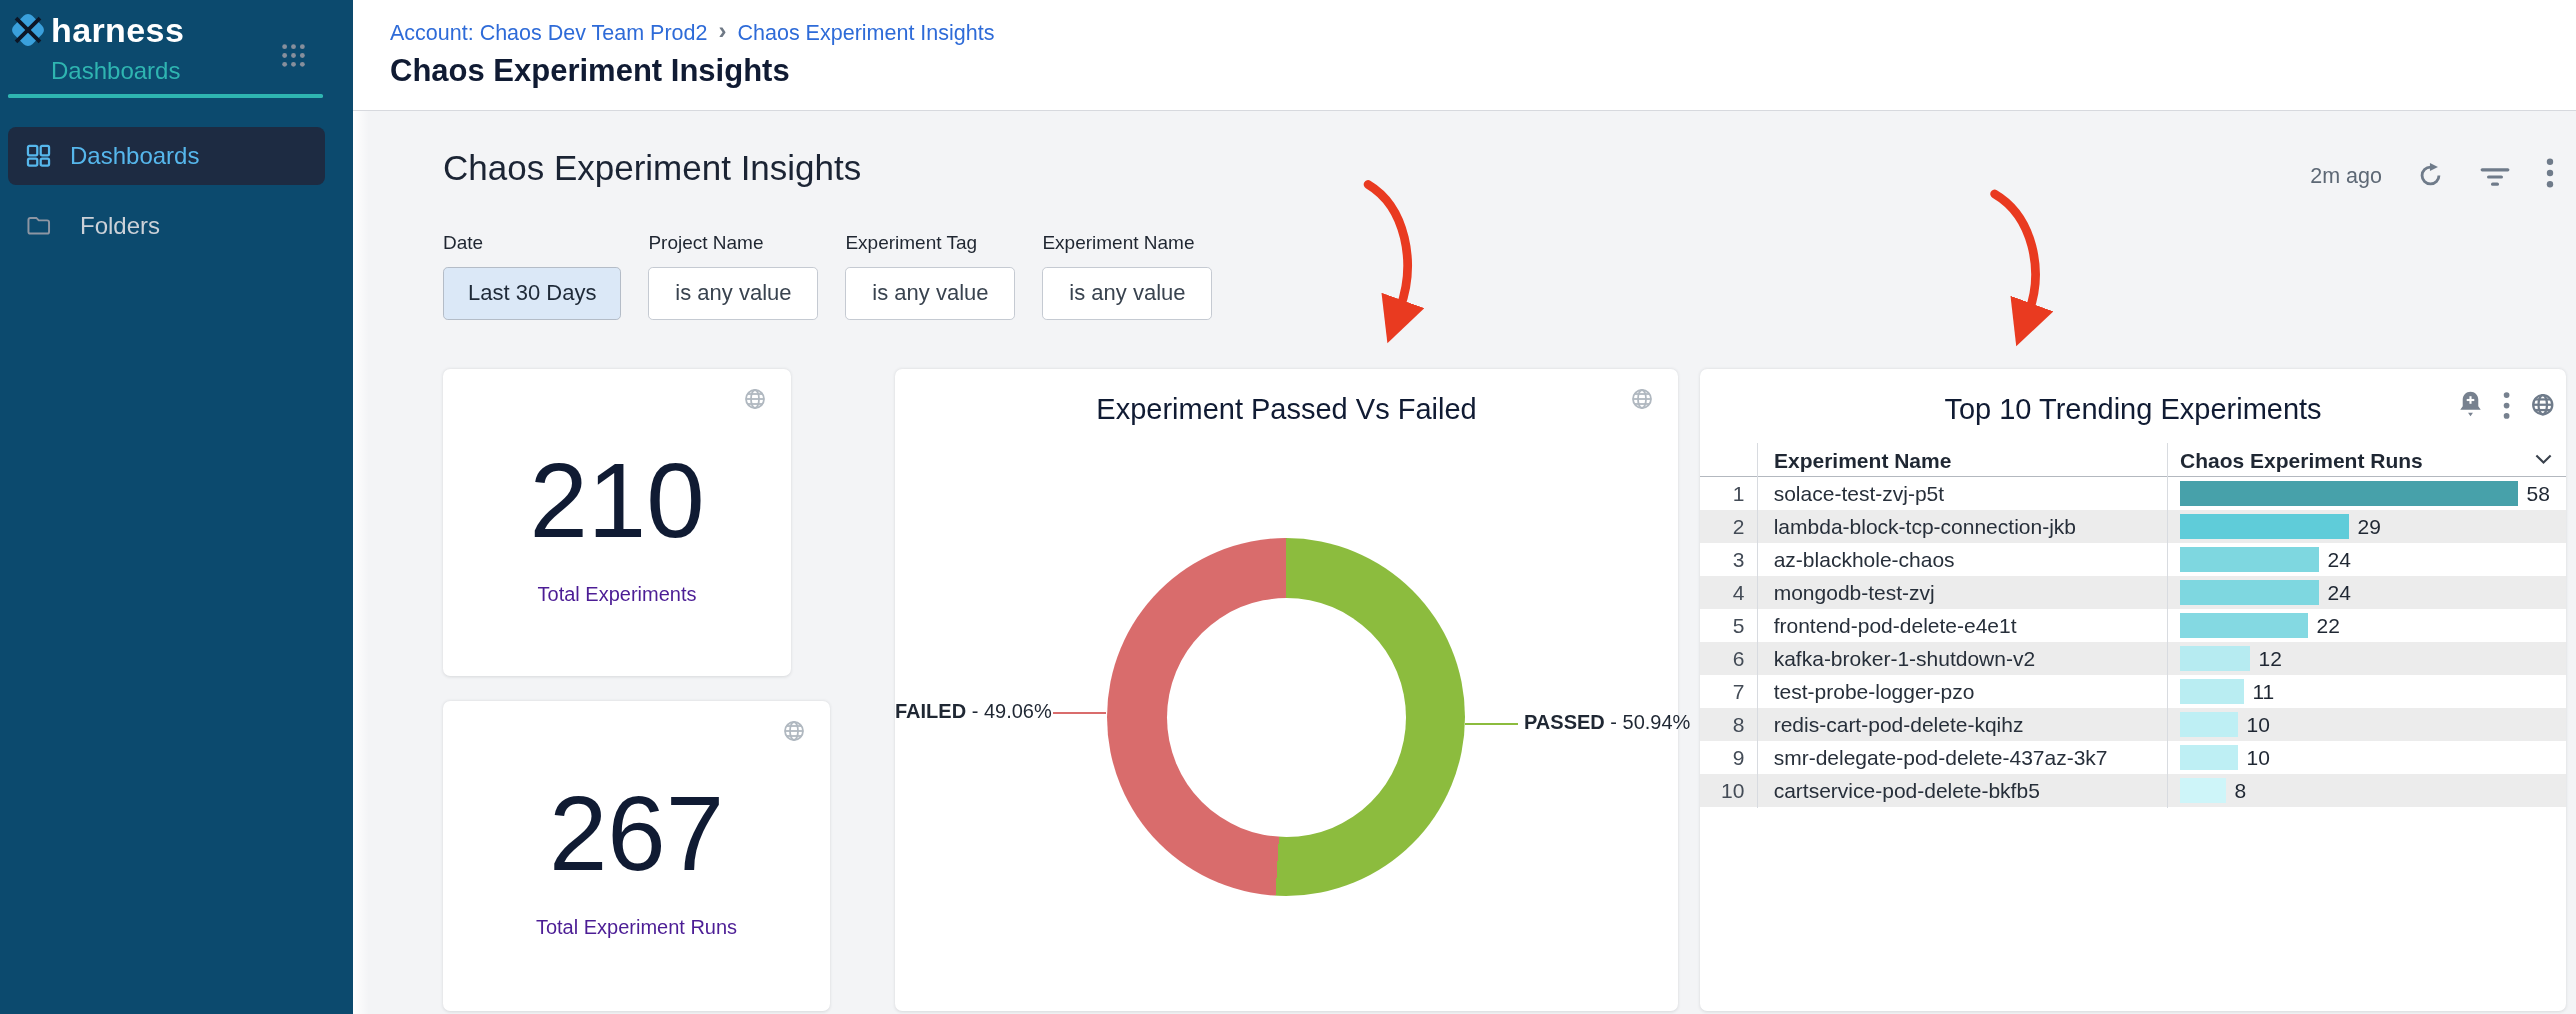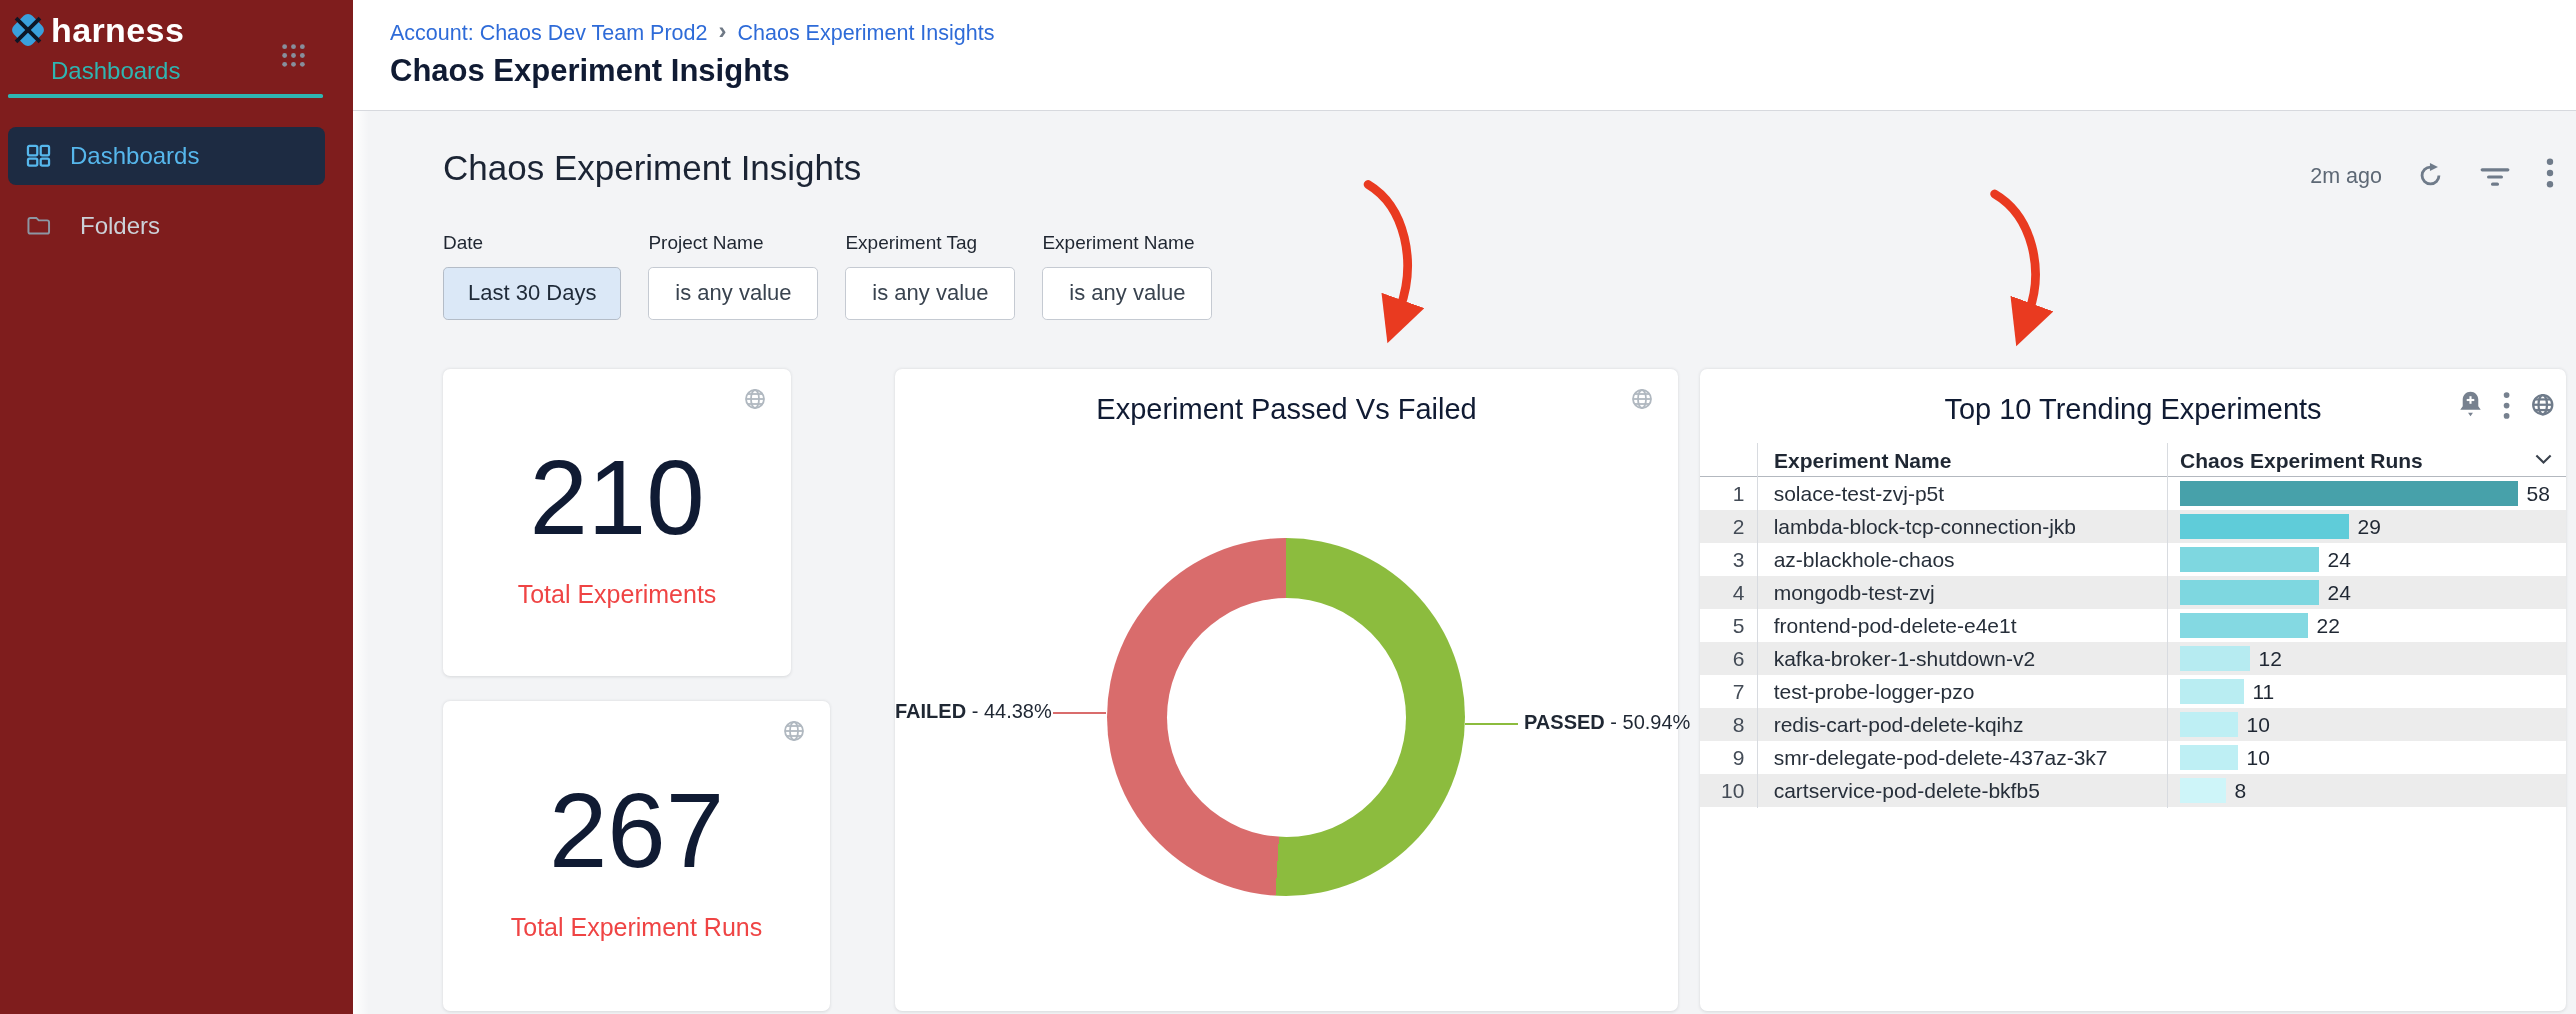--- a/index.html
+++ b/index.html
@@ -1,21 +1,21 @@
 <!DOCTYPE html>
 <html style="font-size:12.7px"><head>
 <meta charset="utf-8">
 <style>
   * { box-sizing: border-box; margin: 0; padding: 0; }
   html,body { width: 2576px; height: 1015px; overflow: hidden;
     font-family: "Liberation Sans", sans-serif; background: #f3f4f6; }
   .app { position: relative; width: 2576px; height: 1015px; }
 
   
-  .sidebar { position: absolute; left:0; top:0; width:353px; height:1015px; background:#7f1d1d; }
+  .sidebar { position: absolute; left:0; top:0; width:353px; height:1015px; background:#0c4a6e; }
   .logo { position:absolute; left:8px; top:9.6px; }
   .wordmark { position:absolute; left:51px; top:11px; font-size:34px; font-weight:700; color:#fff; letter-spacing:0.4px; }
   .apps-grid { position:absolute; right:45px; top:41px; }
   .product-label { position:absolute; left:51px; top:57px; font-size:24px; color:#2fb5b1; }
   .brand-underline { position:absolute; left:8px; top:94px; width:315px; height:4px; background:#2fb5b1; border-radius:1.6px; }
   .nav-item { position:absolute; left:8px; width:317px; height:58px; border-radius:8px;
     display:flex; align-items:center; padding-left:17.5px; gap:19px; font-size:24px; cursor:pointer; }
   .nav-item.active { top:127px; background:#1d2b42; color:#56b7ec; }
   .nav-item.plain  { top:199px; height:53px; color:#ccd1d8;gap:29px; }
 
@@ -45,21 +45,21 @@
     padding:0 24px; cursor:pointer; }
   .chip.hl { background:#dbe8f7; border-color:#b4bcc7; color:#1f2a38; font-weight:500; min-width:177px; }
 
   
   .card { position:absolute; background:#fff; border-radius:7.2px; box-shadow:0 0.8px 3.2px rgba(40,50,60,.14); }
   .card-globe { position:absolute; top:17.5px; right:24px; }
   #stat1 { left:90px; top:258px; width:348px; height:307px; }
   #stat2 { left:90px; top:590px; width:387px; height:310px; }
   .stat-inner { height:100%; display:flex; flex-direction:column; align-items:center; justify-content:center; padding-top:8px; }
   .stat-value { font-size:105px; font-weight:400; color:#101b33; line-height:1; }
-  .stat-label { margin-top:30px; font-size:25px; color:#ef4444; }
+  .stat-label { margin-top:30px; font-size:20px; color:#4c1d95; }
 
   
   #donutCard { left:542px; top:258px; width:783px; height:642px; }
   .panel-title { position:absolute; left:0; right:0; top:24px; text-align:center; font-size:29px; color:#101b33; }
   .donut { position:absolute; left:212px; top:169px; width:358px; height:358px; border-radius:50%; }
   .donut::after { content:""; position:absolute; left:60px; top:60px; width:239px; height:239px;
     border-radius:50%; background:#fff; }
   .callout-line { position:absolute; height:2.4px; }
   .callout { position:absolute; font-size:20px; color:#1f2733; white-space:nowrap; }
   .callout b { font-weight:700; }
@@ -256,21 +256,21 @@
           <circle cx="12" cy="12" r="9"></circle>
             <ellipse cx="12" cy="12" rx="4" ry="9"></ellipse>
           <line x1="3" y1="12" x2="21" y2="12"></line>
             <line x1="4.2" y1="7" x2="19.8" y2="7"></line>
             <line x1="4.2" y1="17" x2="19.8" y2="17"></line>
         </svg>
       </span>
       <div class="donut" style="background: conic-gradient(rgb(140, 188, 62) 0deg, rgb(140, 188, 62) 183.384deg, rgb(217, 108, 108) 183.384deg, rgb(217, 108, 108) 360deg);"></div>
       <div class="callout-line" id="failLine" style="background: rgb(217, 108, 108);"></div>
       <div class="callout" id="failLabel">
-        <b>FAILED</b><span> - 44.38%</span>
+        <b>FAILED</b><span> - 49.06%</span>
       </div>
       <div class="callout-line" id="passLine" style="background: rgb(140, 188, 62);"></div>
       <div class="callout" id="passLabel">
         <b>PASSED</b><span> - 50.94%</span>
       </div>
     </div>
 
     <div class="card" id="tableCard">
       <div class="panel-title">Top 10 Trending Experiments</div>
       <div class="panel-icons">

